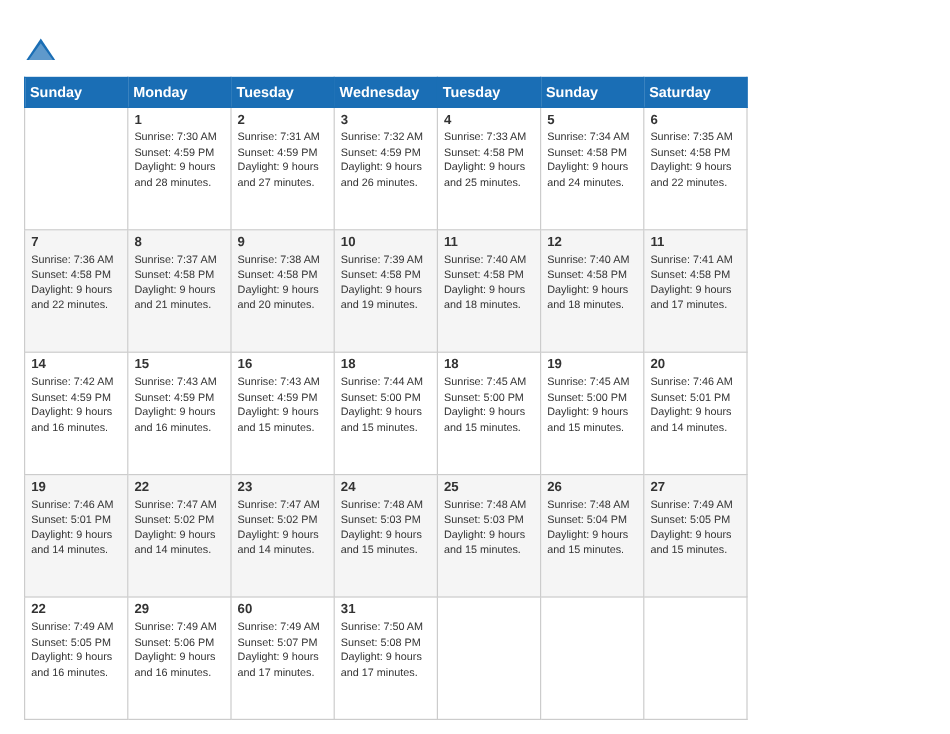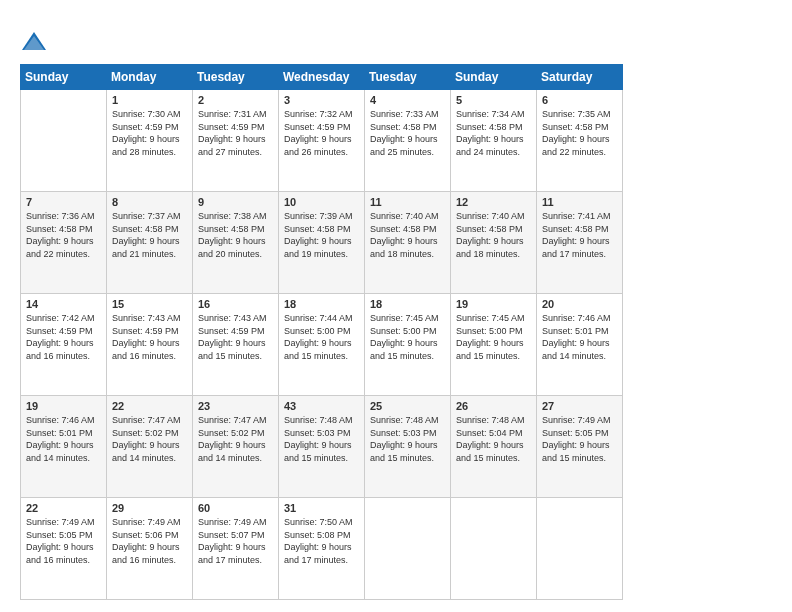--- a/index.html
+++ b/index.html
@@ -281,21 +281,21 @@
             Sunrise: 7:47 AM<br>Sunset: 5:02 PM<br>Daylight: 9 hours and 14 minutes.
           </div>
           </td>
           <td>
             <span class="day-num">23</span>
           <div class="day-info">
             Sunrise: 7:47 AM<br>Sunset: 5:02 PM<br>Daylight: 9 hours and 14 minutes.
           </div>
           </td>
           <td>
-            <span class="day-num">43</span>
+            <span class="day-num">24</span>
           <div class="day-info">
             Sunrise: 7:48 AM<br>Sunset: 5:03 PM<br>Daylight: 9 hours and 15 minutes.
           </div>
           </td>
           <td>
             <span class="day-num">25</span>
           <div class="day-info">
             Sunrise: 7:48 AM<br>Sunset: 5:03 PM<br>Daylight: 9 hours and 15 minutes.
           </div>
           </td>

